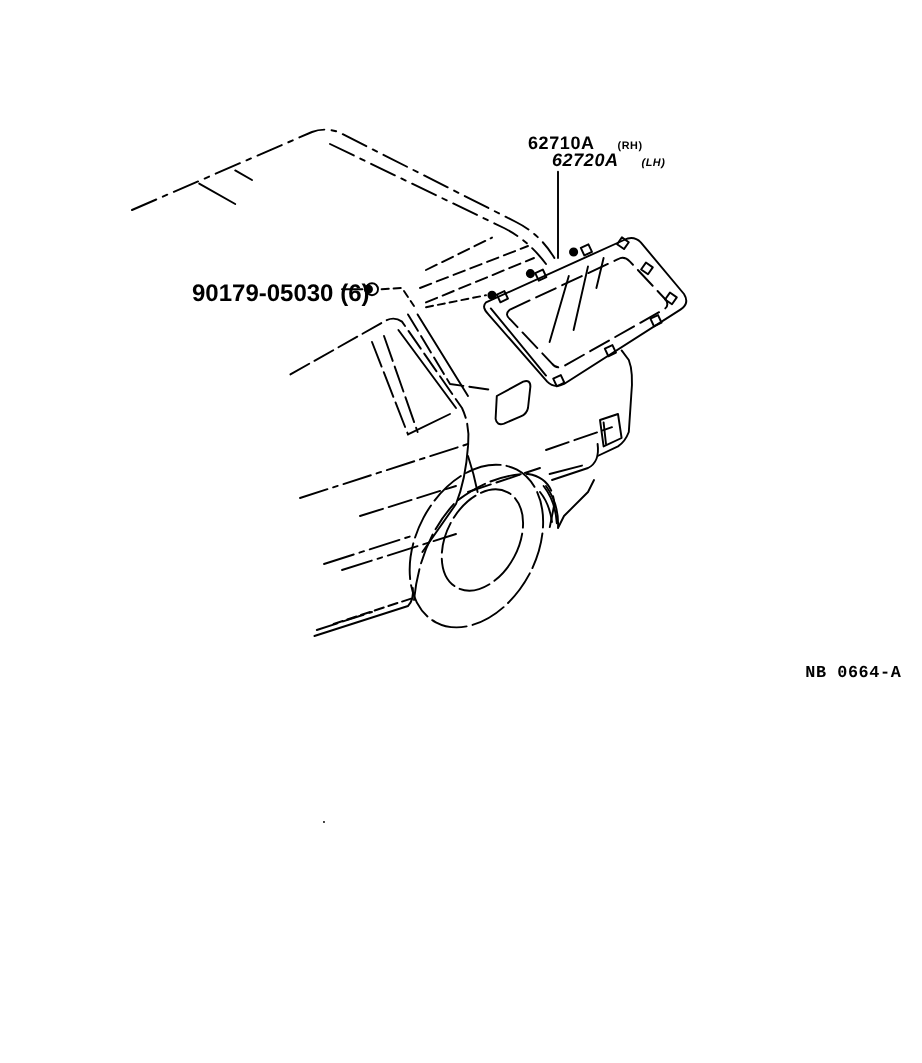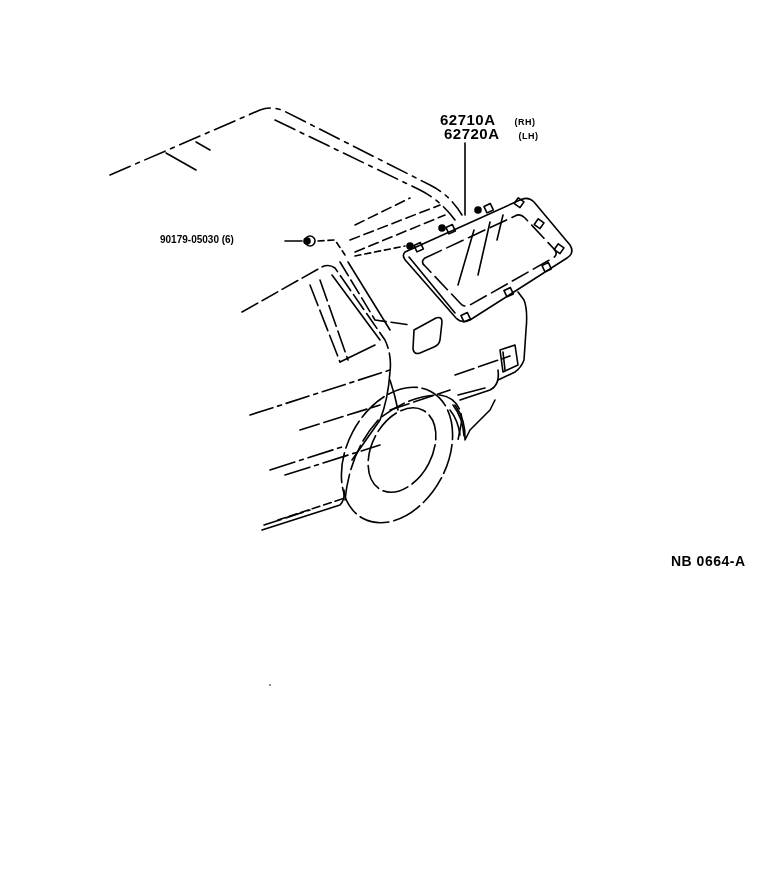--- a/index.html
+++ b/index.html
@@ -2,23 +2,23 @@
 <html><head>
   <meta charset="utf-8">
   <style>
     html, body { margin: 0; padding: 0; background: #ffffff; }
     body { width: 768px; height: 886px; position: relative; overflow: hidden; font-family: "Liberation Sans", sans-serif; }
     #diagram { position: absolute; left: 0; top: 0; width: 768px; height: 886px; }
     .lbl { position: absolute; color: #000; font-family: "Liberation Sans", sans-serif; font-weight: bold; white-space: nowrap; line-height: 1; }
     .lbl-main { font-size: 15px; letter-spacing: 0.5px; }
     .lbl-small { font-size: 9px; font-weight: bold; margin-left: 19px; }
     #pn-62710 { left: 440px; top: 112px; }
-    #pn-62720 { left: 444px; top: 126px; }
-    #pn-90179 { left: 160px; top: 235px; font-size: 10px; }
-    #fig-code { left: 671px; top: 554px; font-size: 14px; font-weight: bold; letter-spacing: 0.5px; }
+    #pn-62720 { left: 460px; top: 126px; font-style: italic; }
+    #pn-90179 { left: 160px; top: 235px; font-size: 20px; }
+    #fig-code { left: 671px; top: 554px; font-size: 14px; font-weight: bold; letter-spacing: 0.5px; font-family: Liberation Mono, monospace; }
     svg line, svg path, svg polyline, svg ellipse, svg rect, svg circle { vector-effect: non-scaling-stroke; }
   </style>
 </head>
 <body>
 
 <svg id="diagram" viewBox="0 0 768 886" xmlns="http://www.w3.org/2000/svg" fill="none" stroke="#000" stroke-width="1.6" stroke-linecap="round" stroke-linejoin="round">
 
   <g stroke-dasharray="22 6 4 6">
     <path d="M110 175 L260 110 Q270 106 282 110 L430 185 Q450 195 462 215"></path>
     <path d="M275 120 L420 190 Q440 200 455 220"></path>

